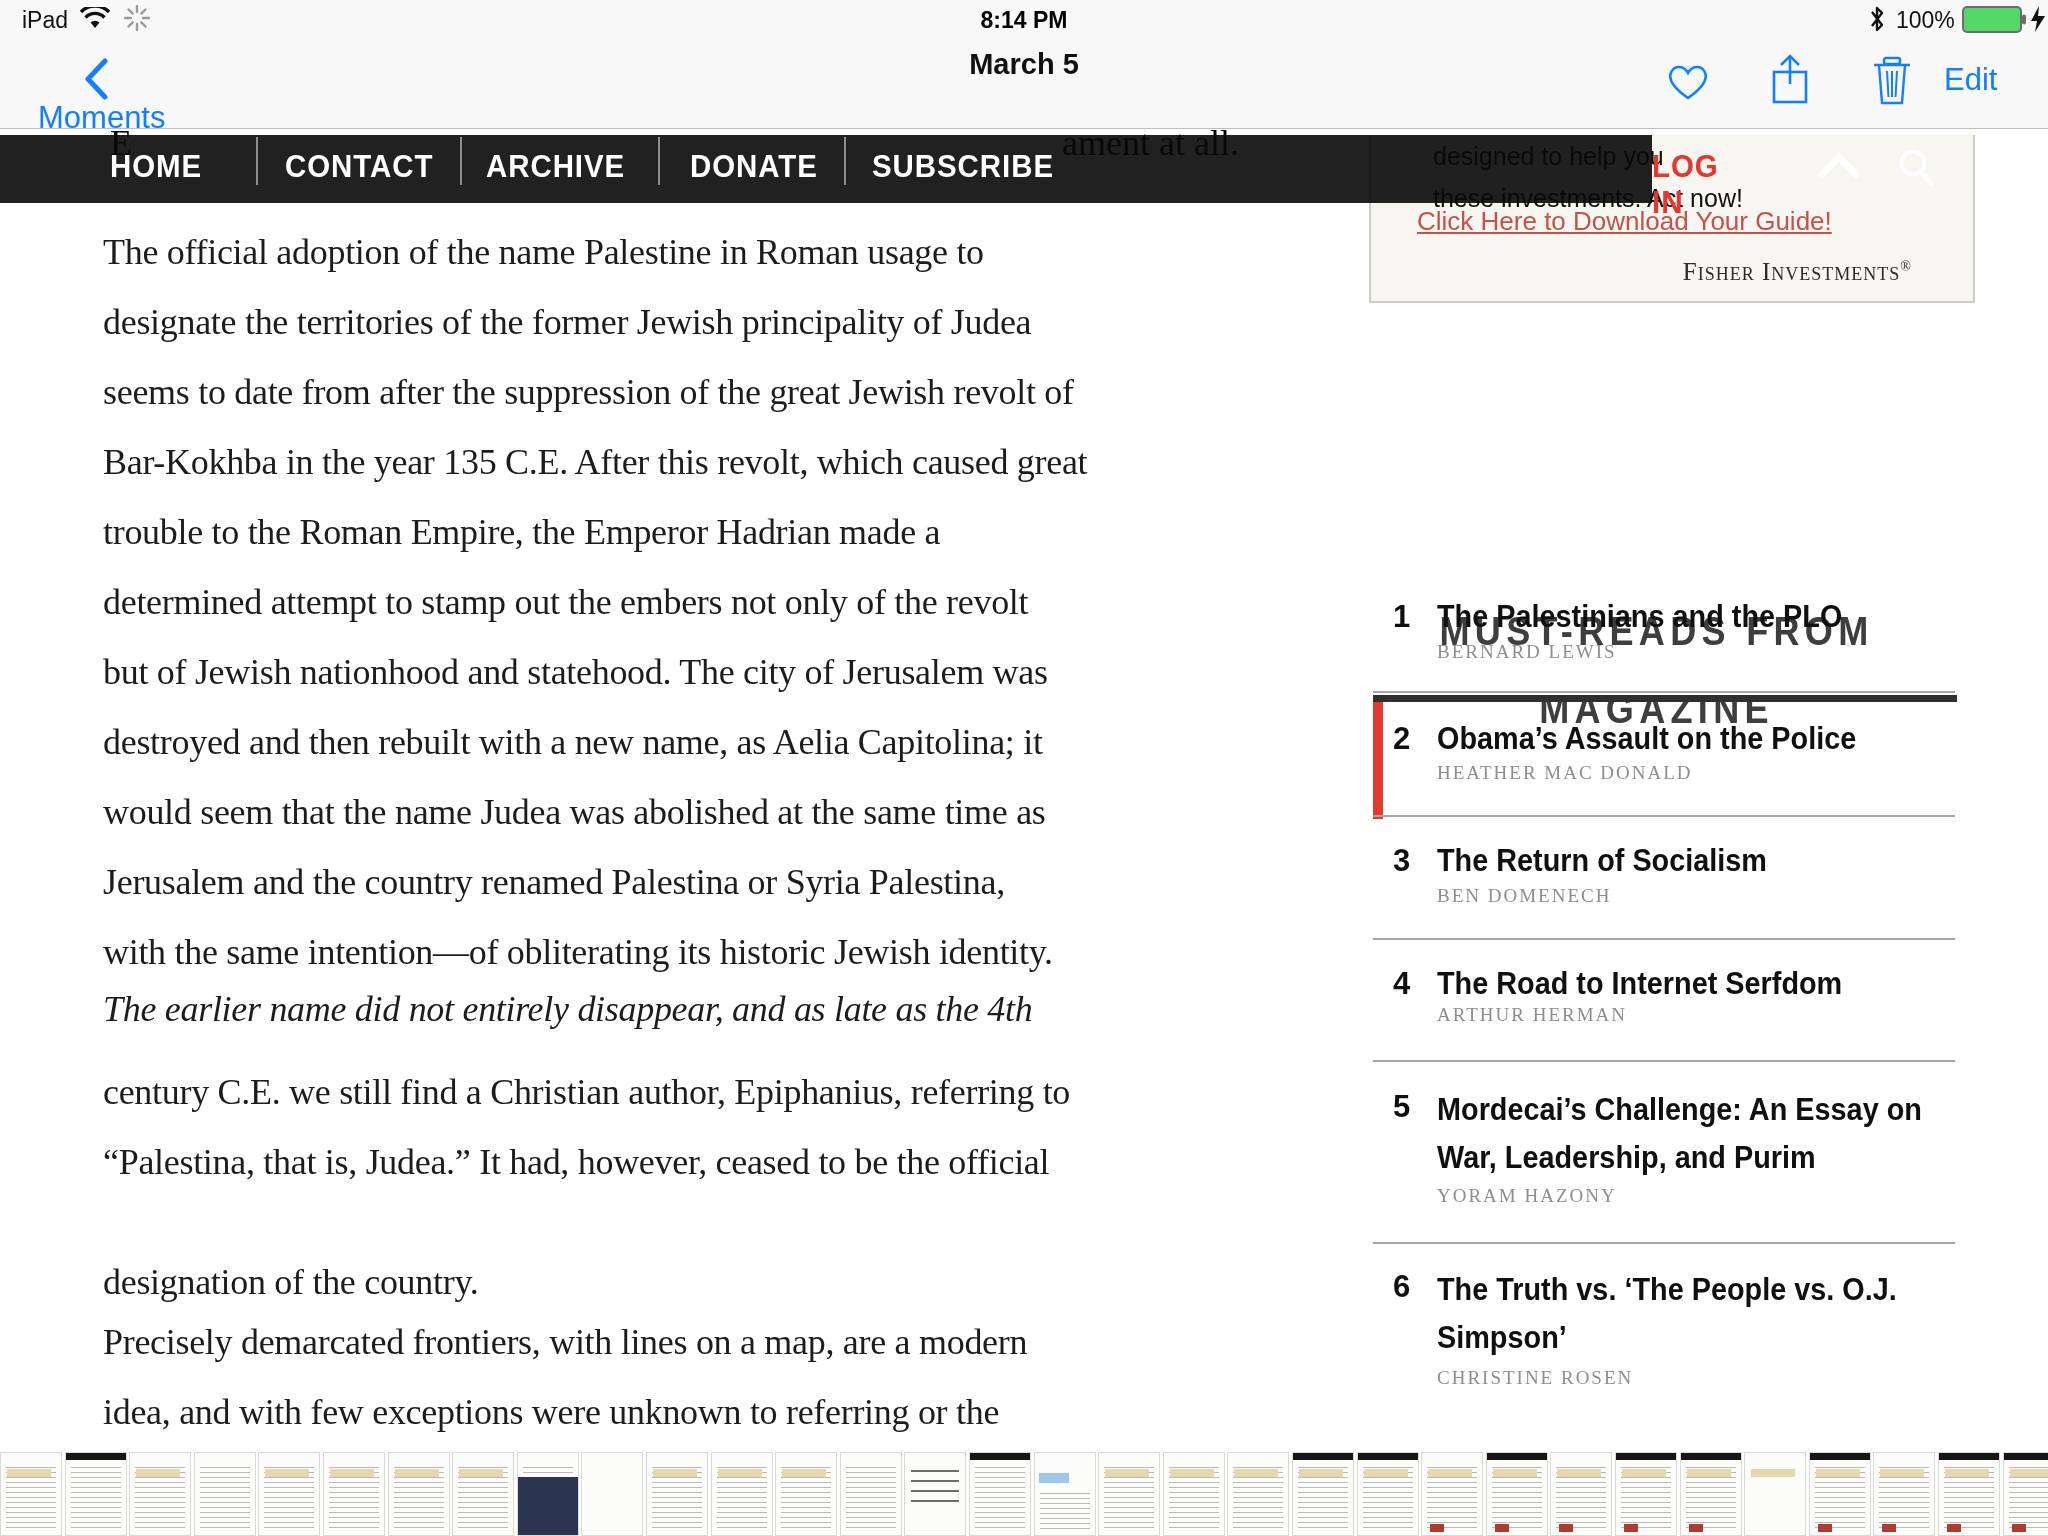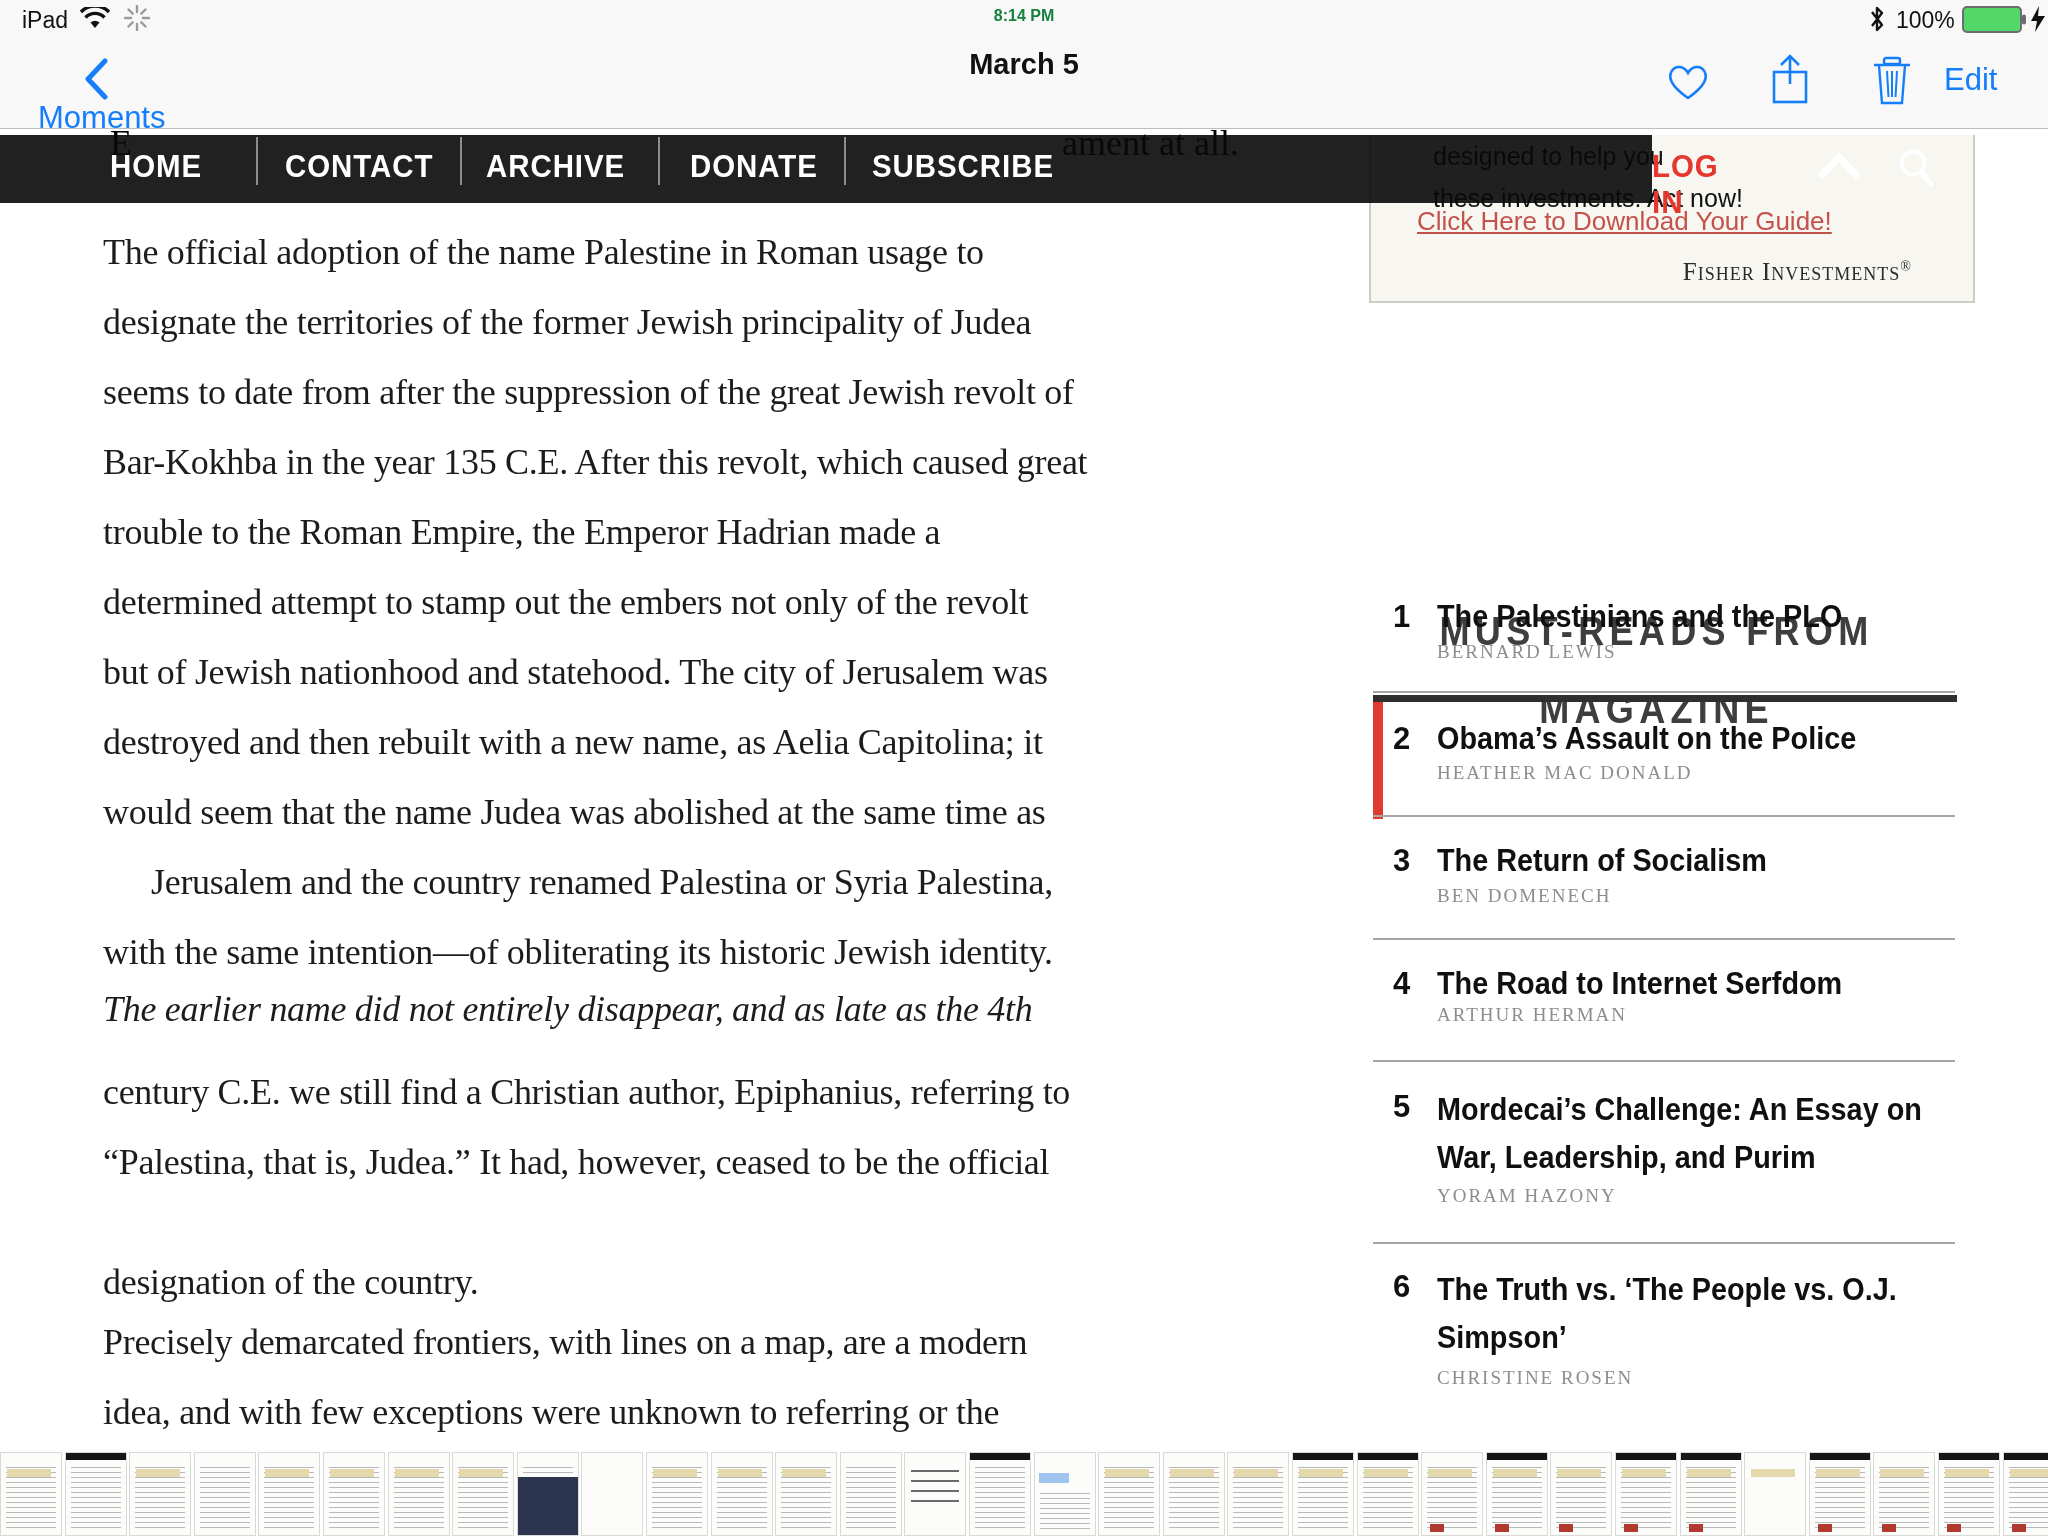--- a/index.html
+++ b/index.html
@@ -4,21 +4,21 @@
 <style>
   html,body{margin:0;padding:0;background:#e9e9e9;}
   #stage{position:relative;width:2048px;height:1536px;background:#ffffff;overflow:hidden;
          font-family:"Liberation Sans",sans-serif;-webkit-font-smoothing:antialiased;}
   .abs{position:absolute;}
 
   
   #chrome{position:absolute;left:0;top:0;width:2048px;height:128px;background:#f8f8f8;
           border-bottom:1px solid #bdbdbd;z-index:20;}
   .st-text{font-size:23px;color:#111;}
-  .st-time{font-size:16px;font-weight:700;color:#15803d;}
+  .st-time{font-size:23px;font-weight:700;color:#000000;}
   .nav-title{font-size:29px;font-weight:700;color:#111;text-align:center;}
   .nav-sub{font-size:22px;color:#8a8a8a;text-align:center;}
   .moments-label{font-size:31px;color:#157efb;}
   .edit-label{font-size:31px;color:#157efb;}
 
   
   #shot{position:absolute;left:0;top:128px;width:2048px;height:1319px;background:#fff;}
 
   .serif{font-family:"Liberation Serif","DejaVu Serif",serif;}
   .article-line{position:absolute;left:103px;font-size:36px;letter-spacing:-0.3px;
@@ -200,21 +200,21 @@
     <div id="article">
         <div class="article-line serif" style="top: 89px;">The official adoption of the name Palestine in Roman usage to</div>
         <div class="article-line serif" style="top: 159px;">designate the territories of the former Jewish principality of Judea</div>
         <div class="article-line serif" style="top: 229px;">seems to date from after the suppression of the great Jewish revolt of</div>
         <div class="article-line serif" style="top: 299px;">Bar-Kokhba in the year 135 C.E. After this revolt, which caused great</div>
         <div class="article-line serif" style="top: 369px;">trouble to the Roman Empire, the Emperor Hadrian made a</div>
         <div class="article-line serif" style="top: 439px;">determined attempt to stamp out the embers not only of the revolt</div>
         <div class="article-line serif" style="top: 509px;">but of Jewish nationhood and statehood. The city of Jerusalem was</div>
         <div class="article-line serif" style="top: 579px;">destroyed and then rebuilt with a new name, as Aelia Capitolina; it</div>
         <div class="article-line serif" style="top: 649px;">would seem that the name Judea was abolished at the same time as</div>
-        <div class="article-line serif" style="top: 719px; margin-left: 48px;">Jerusalem and the country renamed Palestina or Syria Palestina,</div>
+        <div class="article-line serif" style="top: 719px;">Jerusalem and the country renamed Palestina or Syria Palestina,</div>
         <div class="article-line serif" style="top: 789px;">with the same intention—of obliterating its historic Jewish identity.</div>
         <div class="article-line serif" style="top: 846px; font-style: italic;">The earlier name did not entirely disappear, and as late as the 4th</div>
         <div class="article-line serif" style="top: 929px;">century C.E. we still find a Christian author, Epiphanius, referring to</div>
         <div class="article-line serif" style="top: 999px;">“Palestina, that is, Judea.” It had, however, ceased to be the official</div>
         <div class="article-line serif" style="top: 1119px;">designation of the country.</div>
         <div class="article-line serif" style="top: 1179px;">Precisely demarcated frontiers, with lines on a map, are a modern</div>
         <div class="article-line serif" style="top: 1249px;">idea, and with few exceptions were unknown to referring or the</div>
       </div>
 
     <div id="sb-heading">

